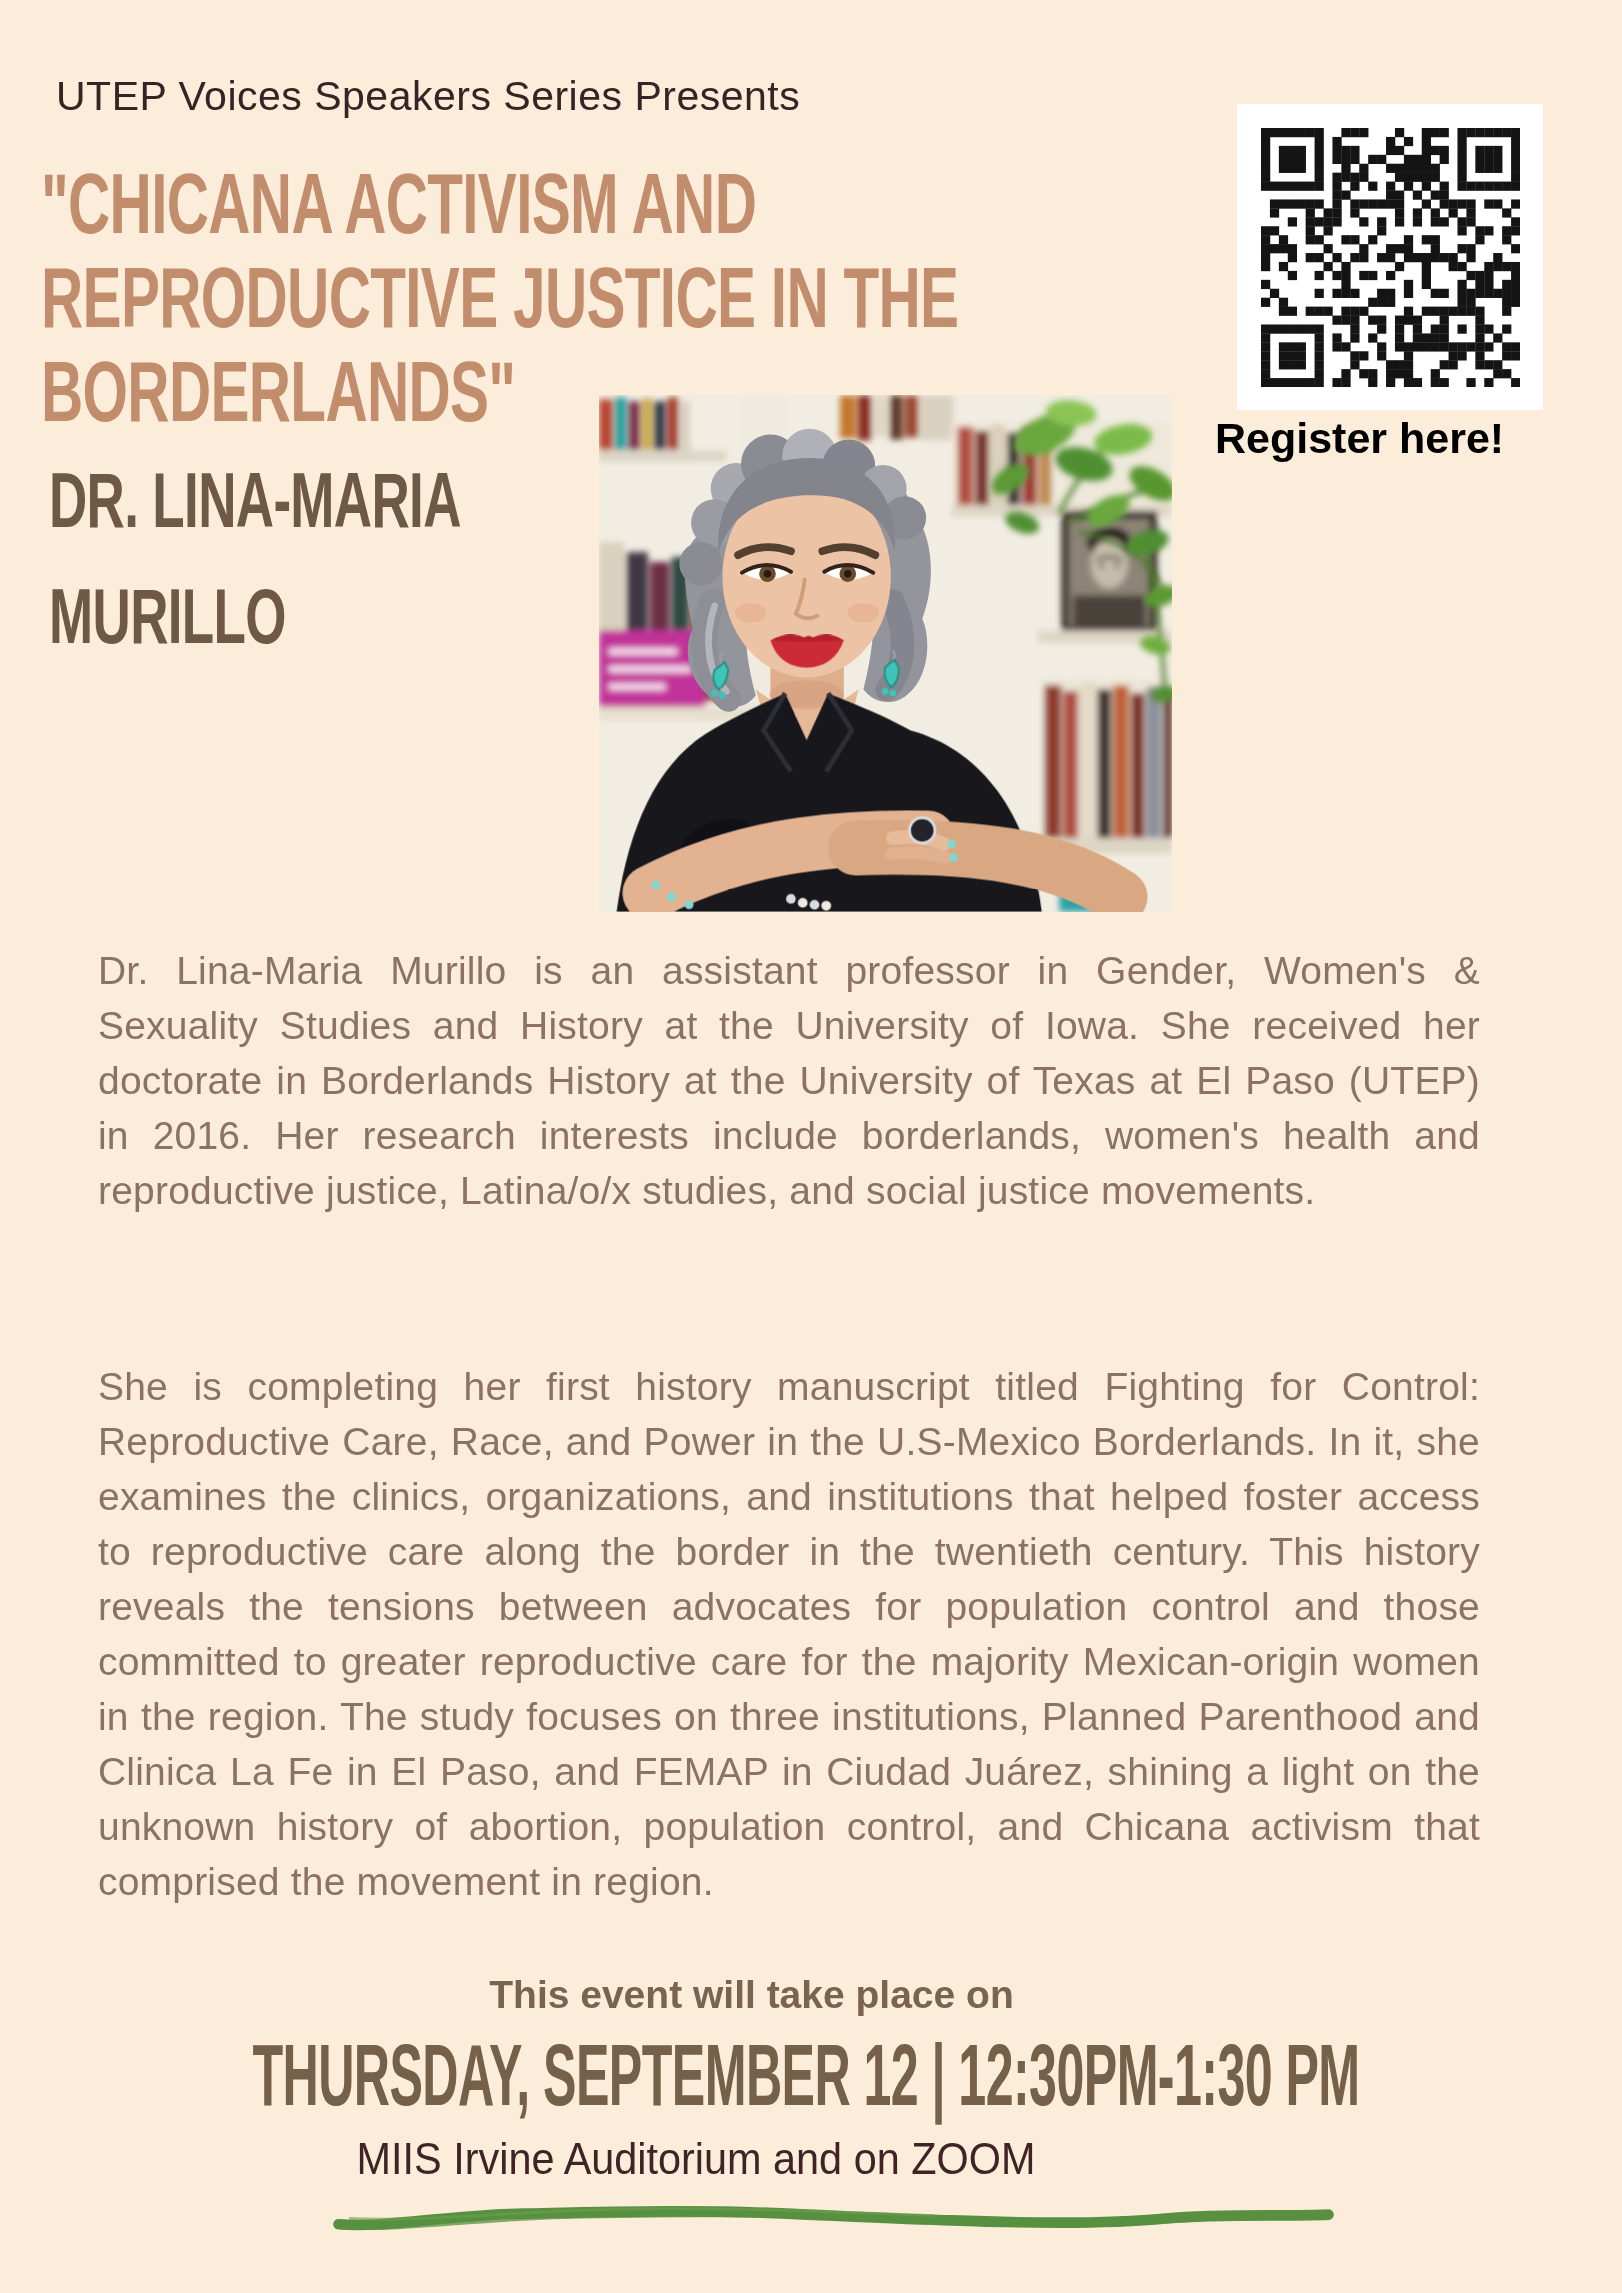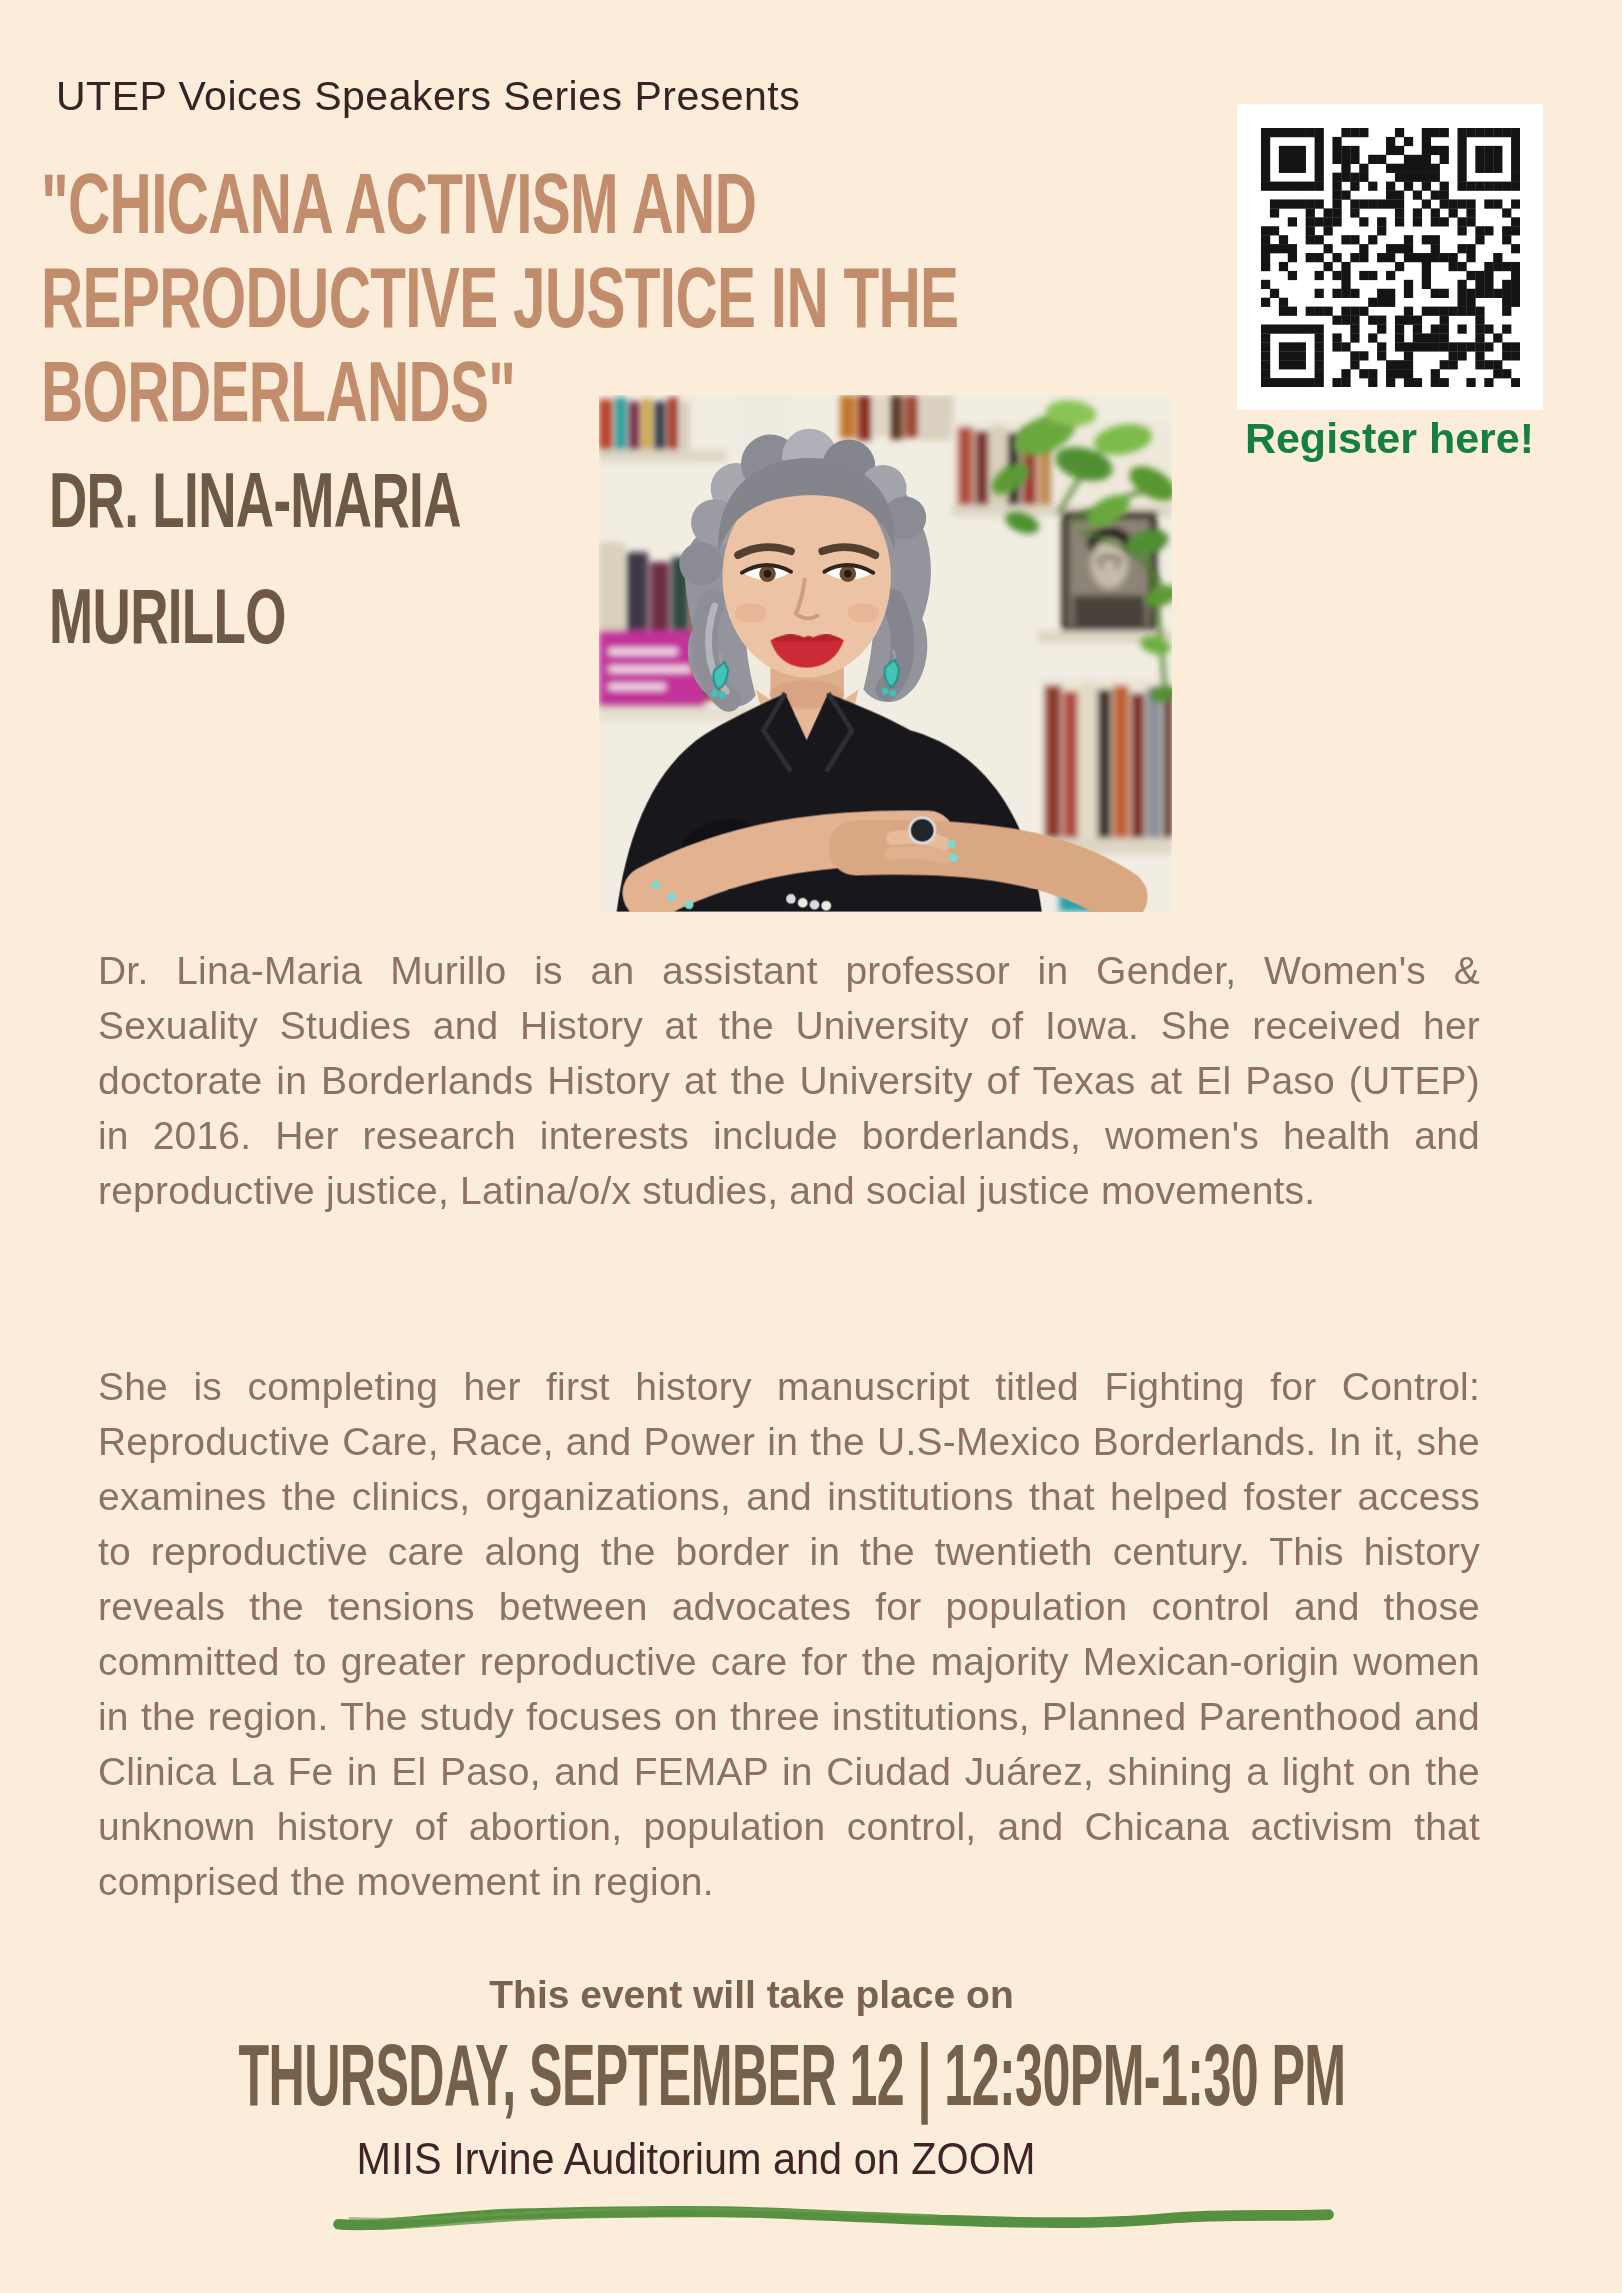--- a/index.html
+++ b/index.html
@@ -30,41 +30,41 @@
     transform:scaleX(0.68); transform-origin:left top;
   }
   .speaker span:nth-child(2){margin-top:21.6px;}
   .qr-box{
     position:absolute; left:1237px; top:104px; width:306px; height:306px;
     background:#ffffff;
   }
   .qr-box svg{position:absolute; left:23.5px; top:23.5px;}
   .register{
     position:absolute; left:1215px; top:413px; width:349px;
-    text-align:center; font-size:43px; line-height:51px; font-weight:700;
-    color:#15803d; white-space:nowrap;
+    font-size:43px; line-height:51px; font-weight:700;
+    color:#000000; white-space:nowrap;
   }
   .photo{
     position:absolute; left:599px; top:395px; width:573px; height:517px;
     overflow:hidden; background:#f2ede3;
   }
   .bio{
     position:absolute; left:98px; width:1382px; margin:0;
     font-size:39px; line-height:55px; color:#8c7262;
     text-align:justify; letter-spacing:0.2px;
   }
   .bio.p1{top:943px;}
   .bio.p2{top:1359px;}
   .event-intro{
     position:absolute; left:0; top:1971px; width:1503px;
     text-align:center; font-size:39px; line-height:47px; font-weight:700;
     color:#7a6350;
   }
   .event-datetime{
-    position:absolute; left:2px; top:2027px; width:1558px; height:96px;padding-left:22px;
+    position:absolute; left:16px; top:2027px; width:1558px; height:96px;padding-left:22px;
   }
   .event-datetime span{
     position:absolute; left:50%; top:0;
     font-size:88px; line-height:96px; font-weight:700; color:#756049;
     white-space:nowrap; letter-spacing:-1px;
     transform:translateX(-50%) scaleX(0.57);
   }
   .event-location{
     position:absolute; left:0; top:2132px; width:1392px; height:53px;
   }

